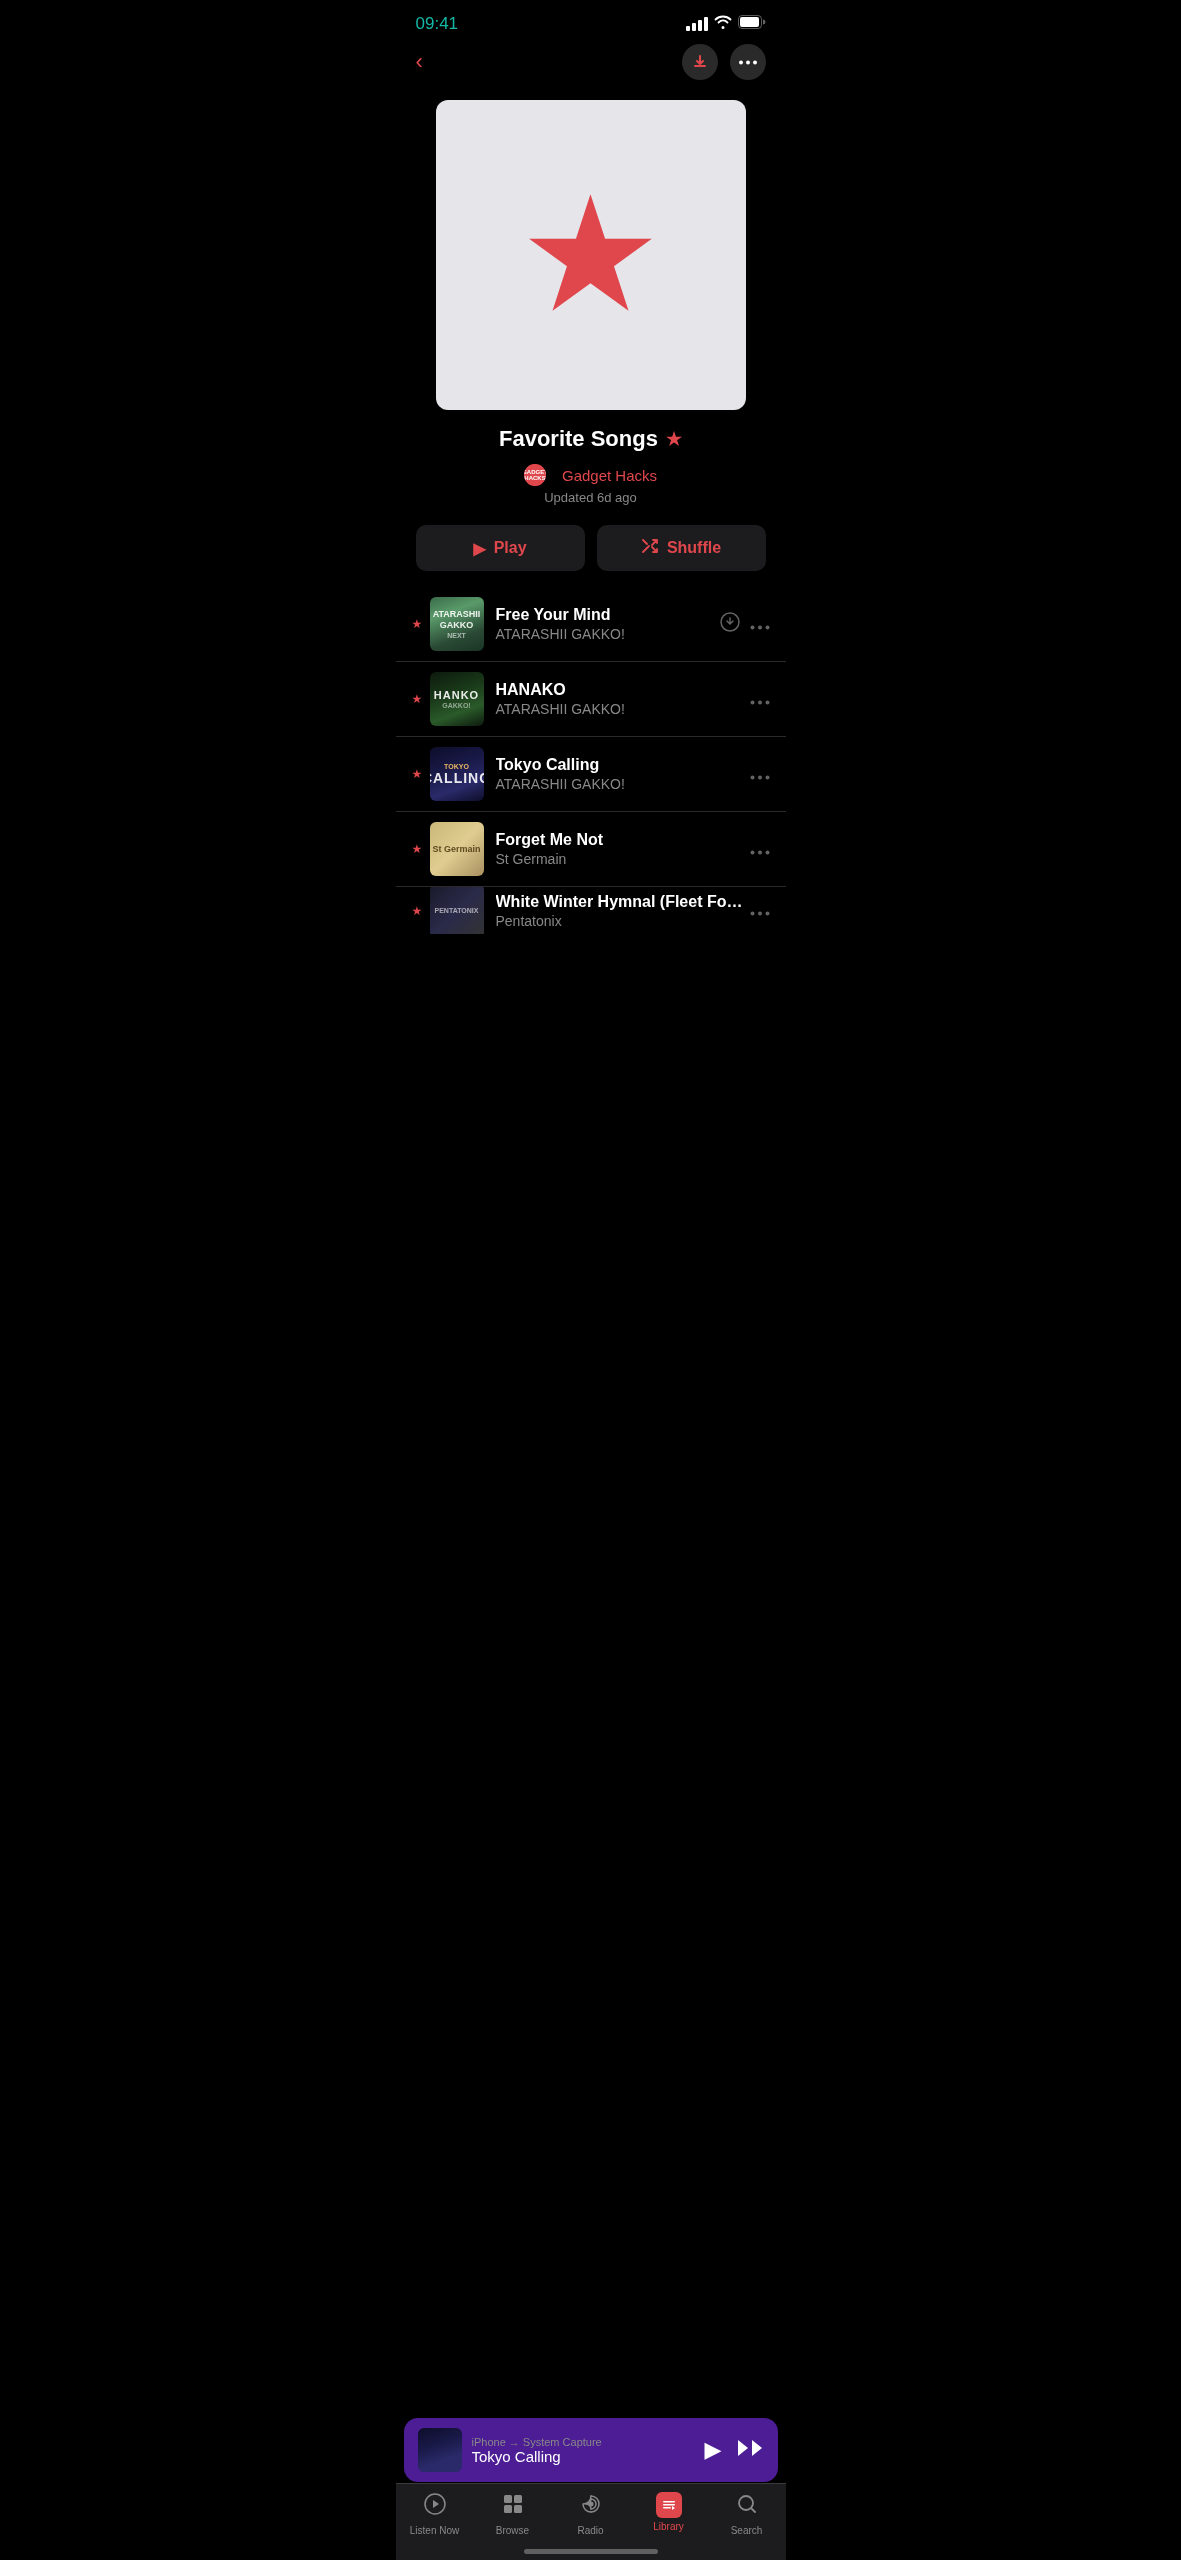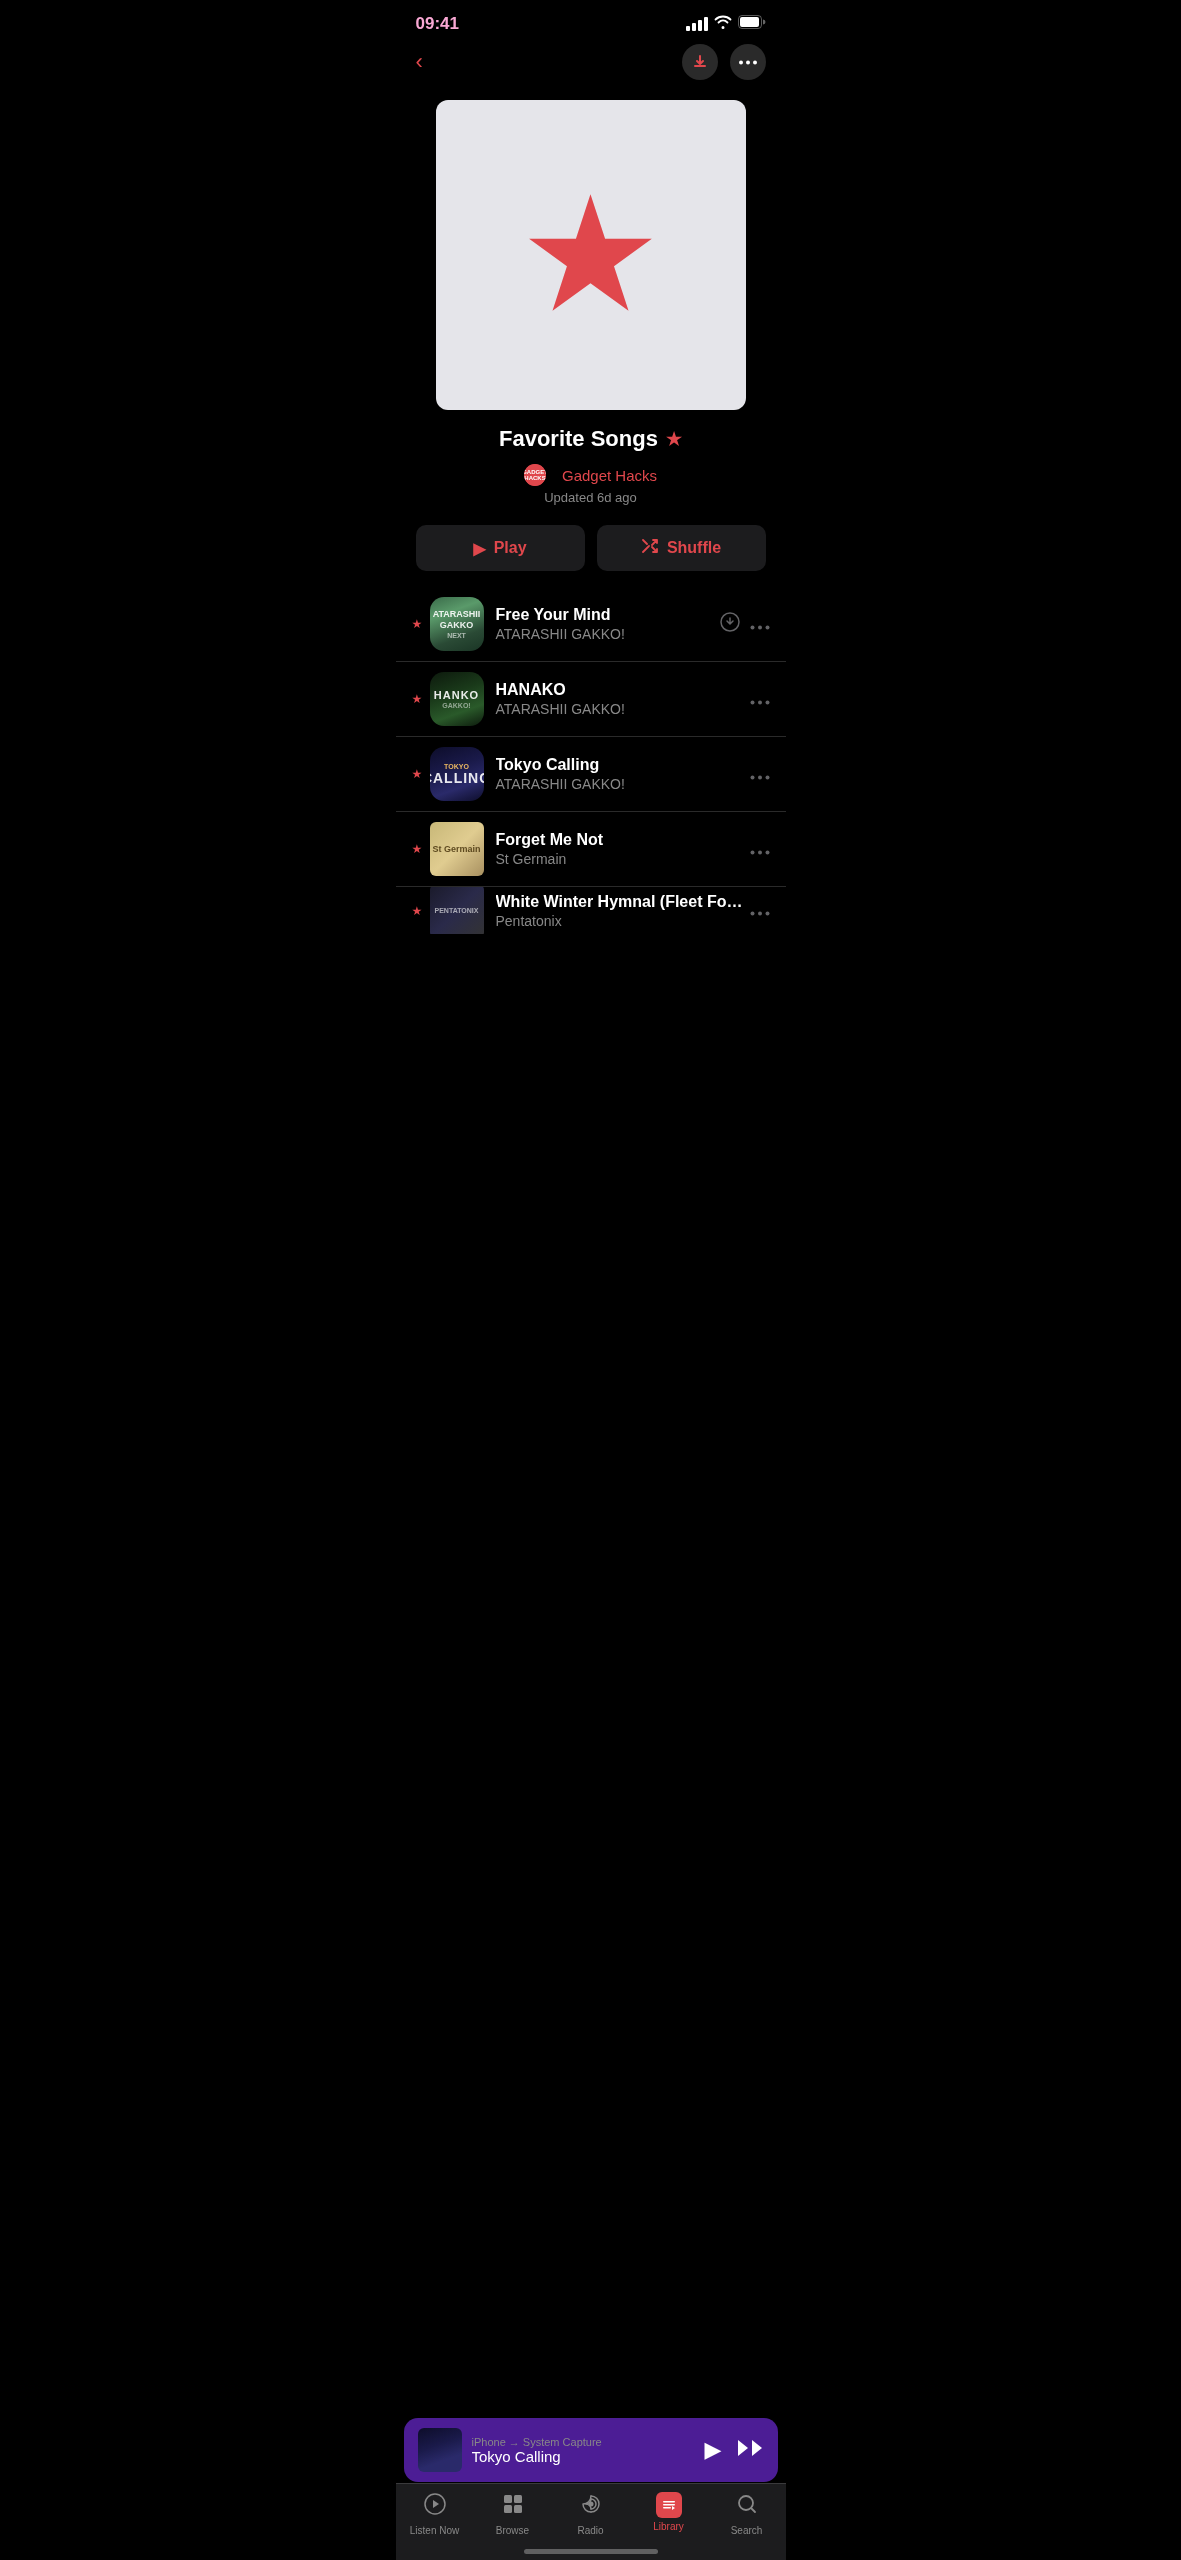--- a/index.html
+++ b/index.html
@@ -17,22 +17,22 @@
 
     
     .status-bar {
       display: flex;
       justify-content: space-between;
       align-items: center;
       padding: 14px 20px 6px;
     }
     .status-time {
       font-size: 17px;
-      font-weight: 700;
-      color: #f9a8d4;
+      font-weight: 400;
+      color: #14b8a6;
     }
     .status-icons {
       display: flex;
       align-items: center;
       gap: 6px;
     }
     .signal-bars {
       display: flex;
       align-items: flex-end;
       gap: 2px;
@@ -184,21 +184,21 @@
     }
     .song-star {
       color: #e0474c;
       font-size: 12px;
       width: 18px;
       flex-shrink: 0;
     }
     .song-thumb {
       width: 54px;
       height: 54px;
-      border-radius: 14px;
+      border-radius: 6px;
       flex-shrink: 0;
       margin-right: 12px;
       overflow: hidden;
       background: #333;
     }
     .song-info {
       flex: 1;
       min-width: 0;
     }
     .song-title {

